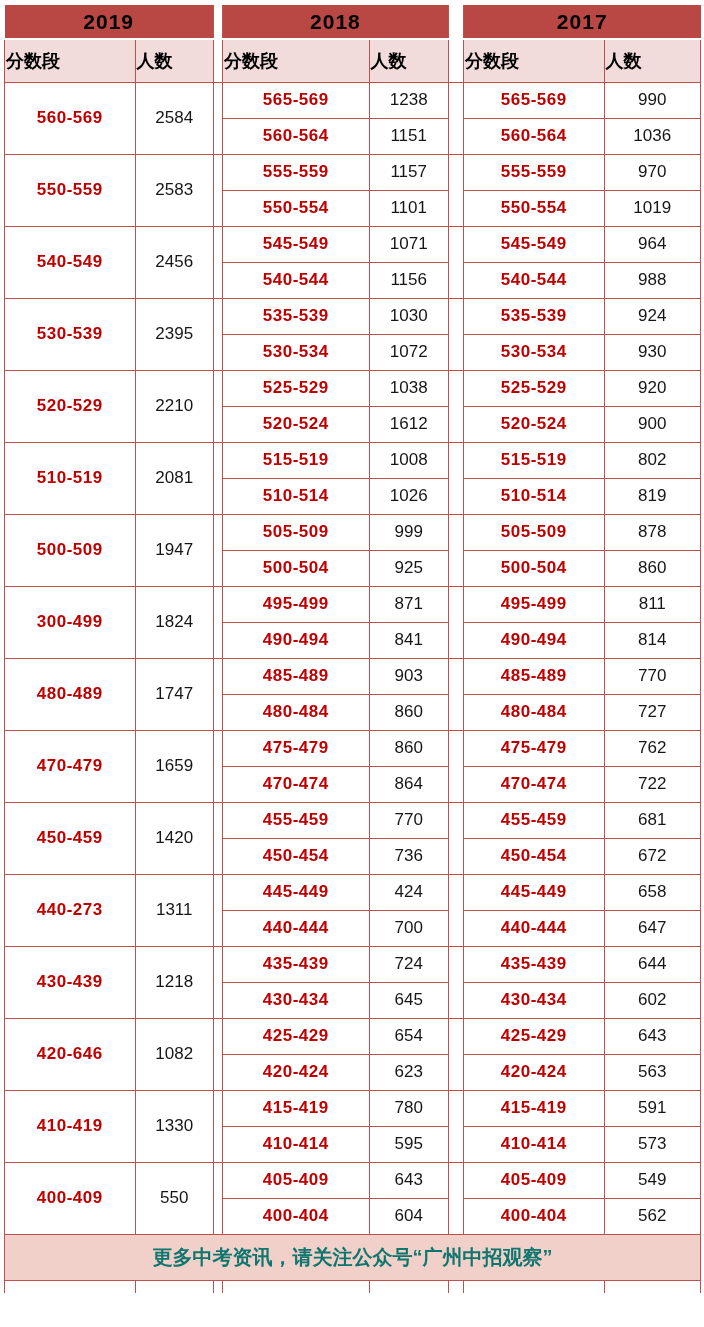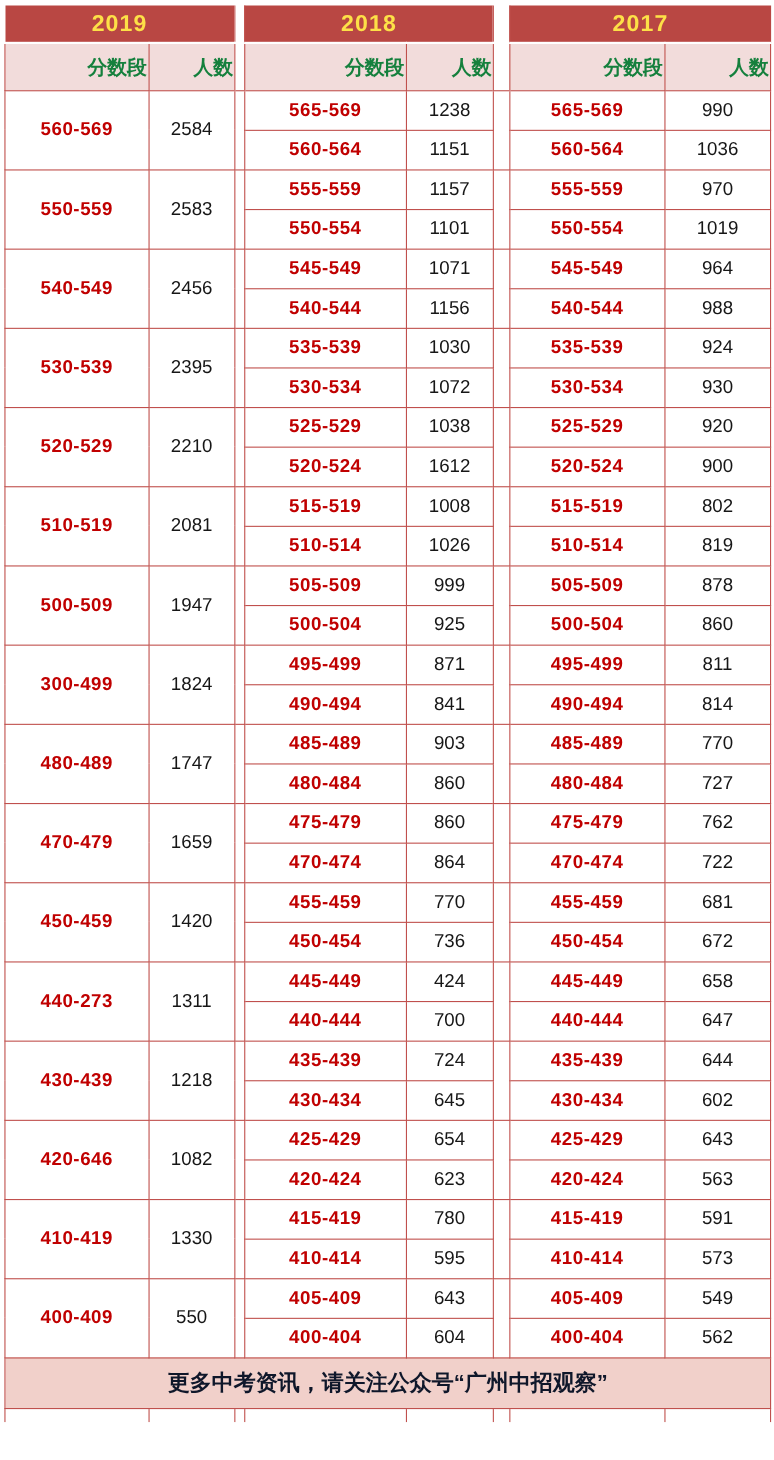--- a/index.html
+++ b/index.html
@@ -27,35 +27,35 @@
   col.c-count19 { width: 78px; }
   col.c-gap1    { width: 9px;  }
   col.c-range18 { width: 146px; }
   col.c-count18 { width: 79px; }
   col.c-gap2    { width: 15px; }
   col.c-range17 { width: 140px; }
   col.c-count17 { width: 96px; }
 
   th.year {
     background: var(--header-bg);
-    color: #fde047;
+    color: #000000;
     font-size: 21px;
     font-weight: bold;
     height: 34px;
     text-align: center;
     border-bottom: 2px solid #ffffff;
     letter-spacing: 1px;
   }
   th.sub {
     background: var(--subheader-bg);
-    color: #15803d;
+    color: #000000;
     font-size: 18px;
     font-weight: bold;
     height: 43px;
-    text-align: right;
+    text-align: left;
     border: 1px solid var(--border);
   }
   th.sep-head {
     background: #ffffff;
     border-left: 1px solid var(--border);
     border-right: 1px solid var(--border);
   }
   td.cell {
     border: 1px solid var(--border);
     text-align: center;
@@ -73,21 +73,21 @@
   td.sep {
     background: #ffffff;
     border: 1px solid var(--border);
   }
   td.footer-cell {
     height: 46px;
     background: var(--footer-bg);
     border: 1px solid var(--border);
     text-align: center;
     vertical-align: middle;
-    color: #0f172a;
+    color: #0f766e;
     font-size: 20px;
     font-weight: bold;
   }
   tr.stub-row td {
     height: 13px;
     background: #ffffff;
     border-left: 1px solid var(--border);
     border-right: 1px solid var(--border);
     border-top: 1px solid var(--border);
     border-bottom: none;

